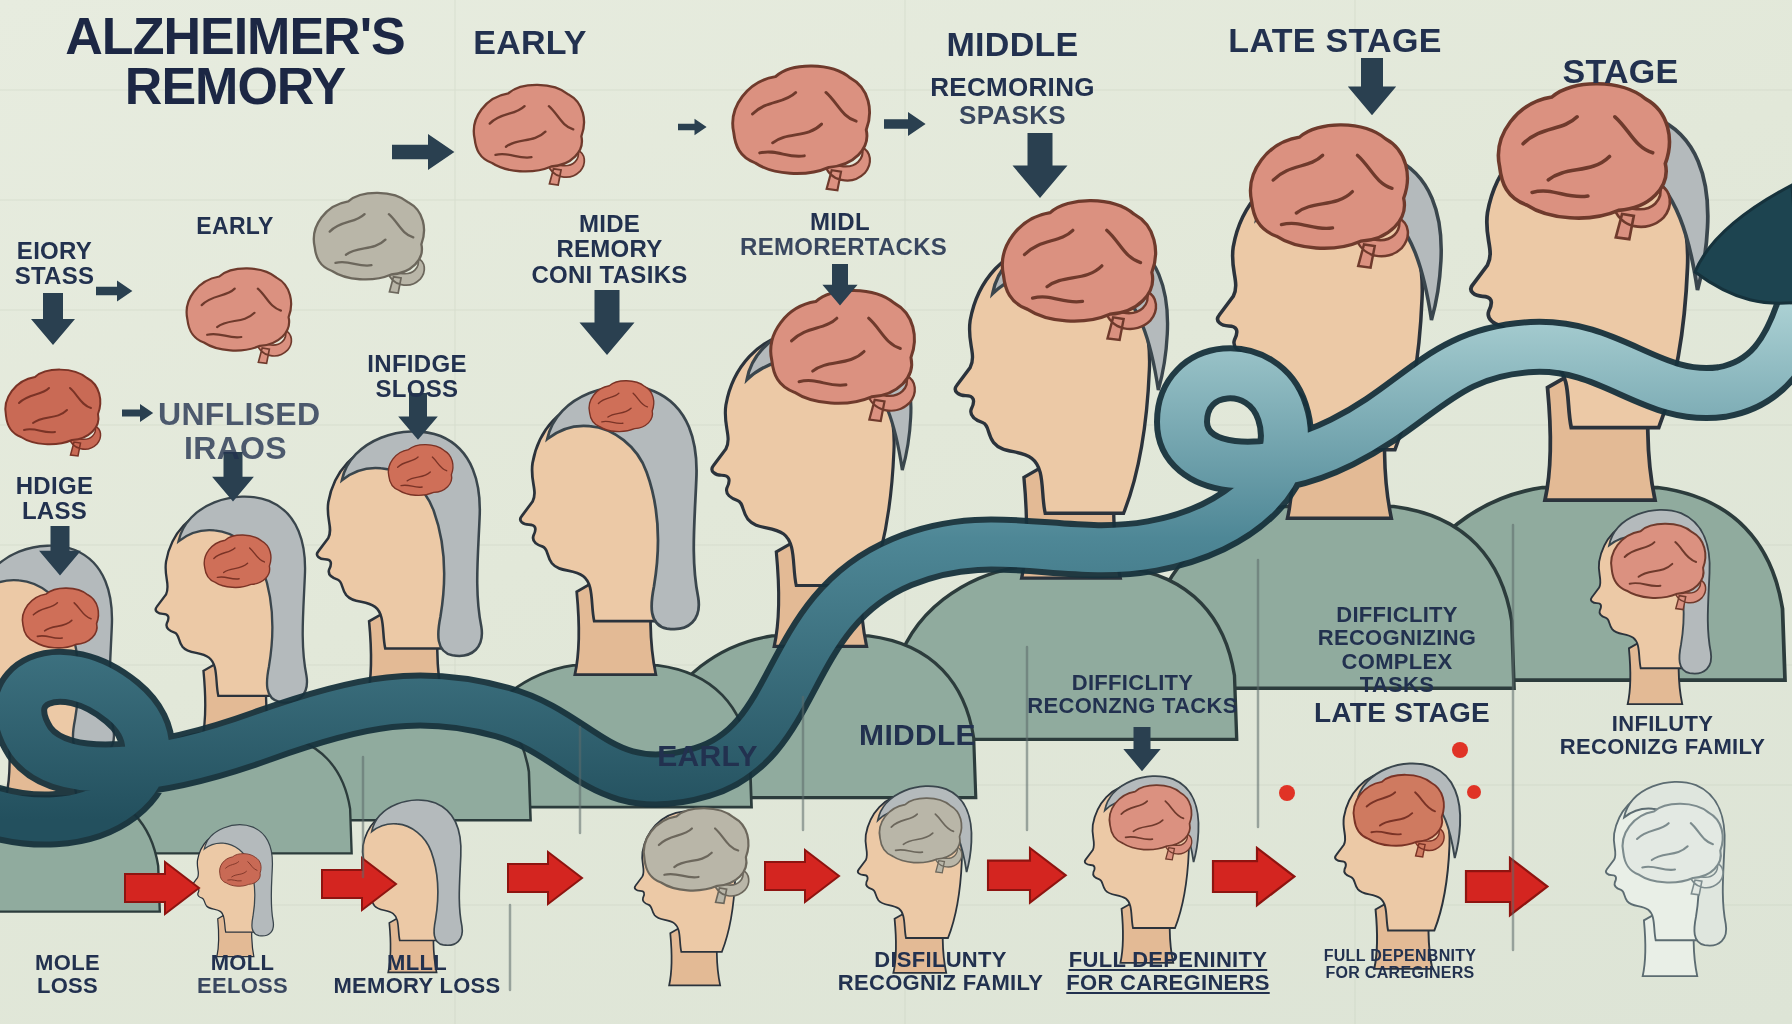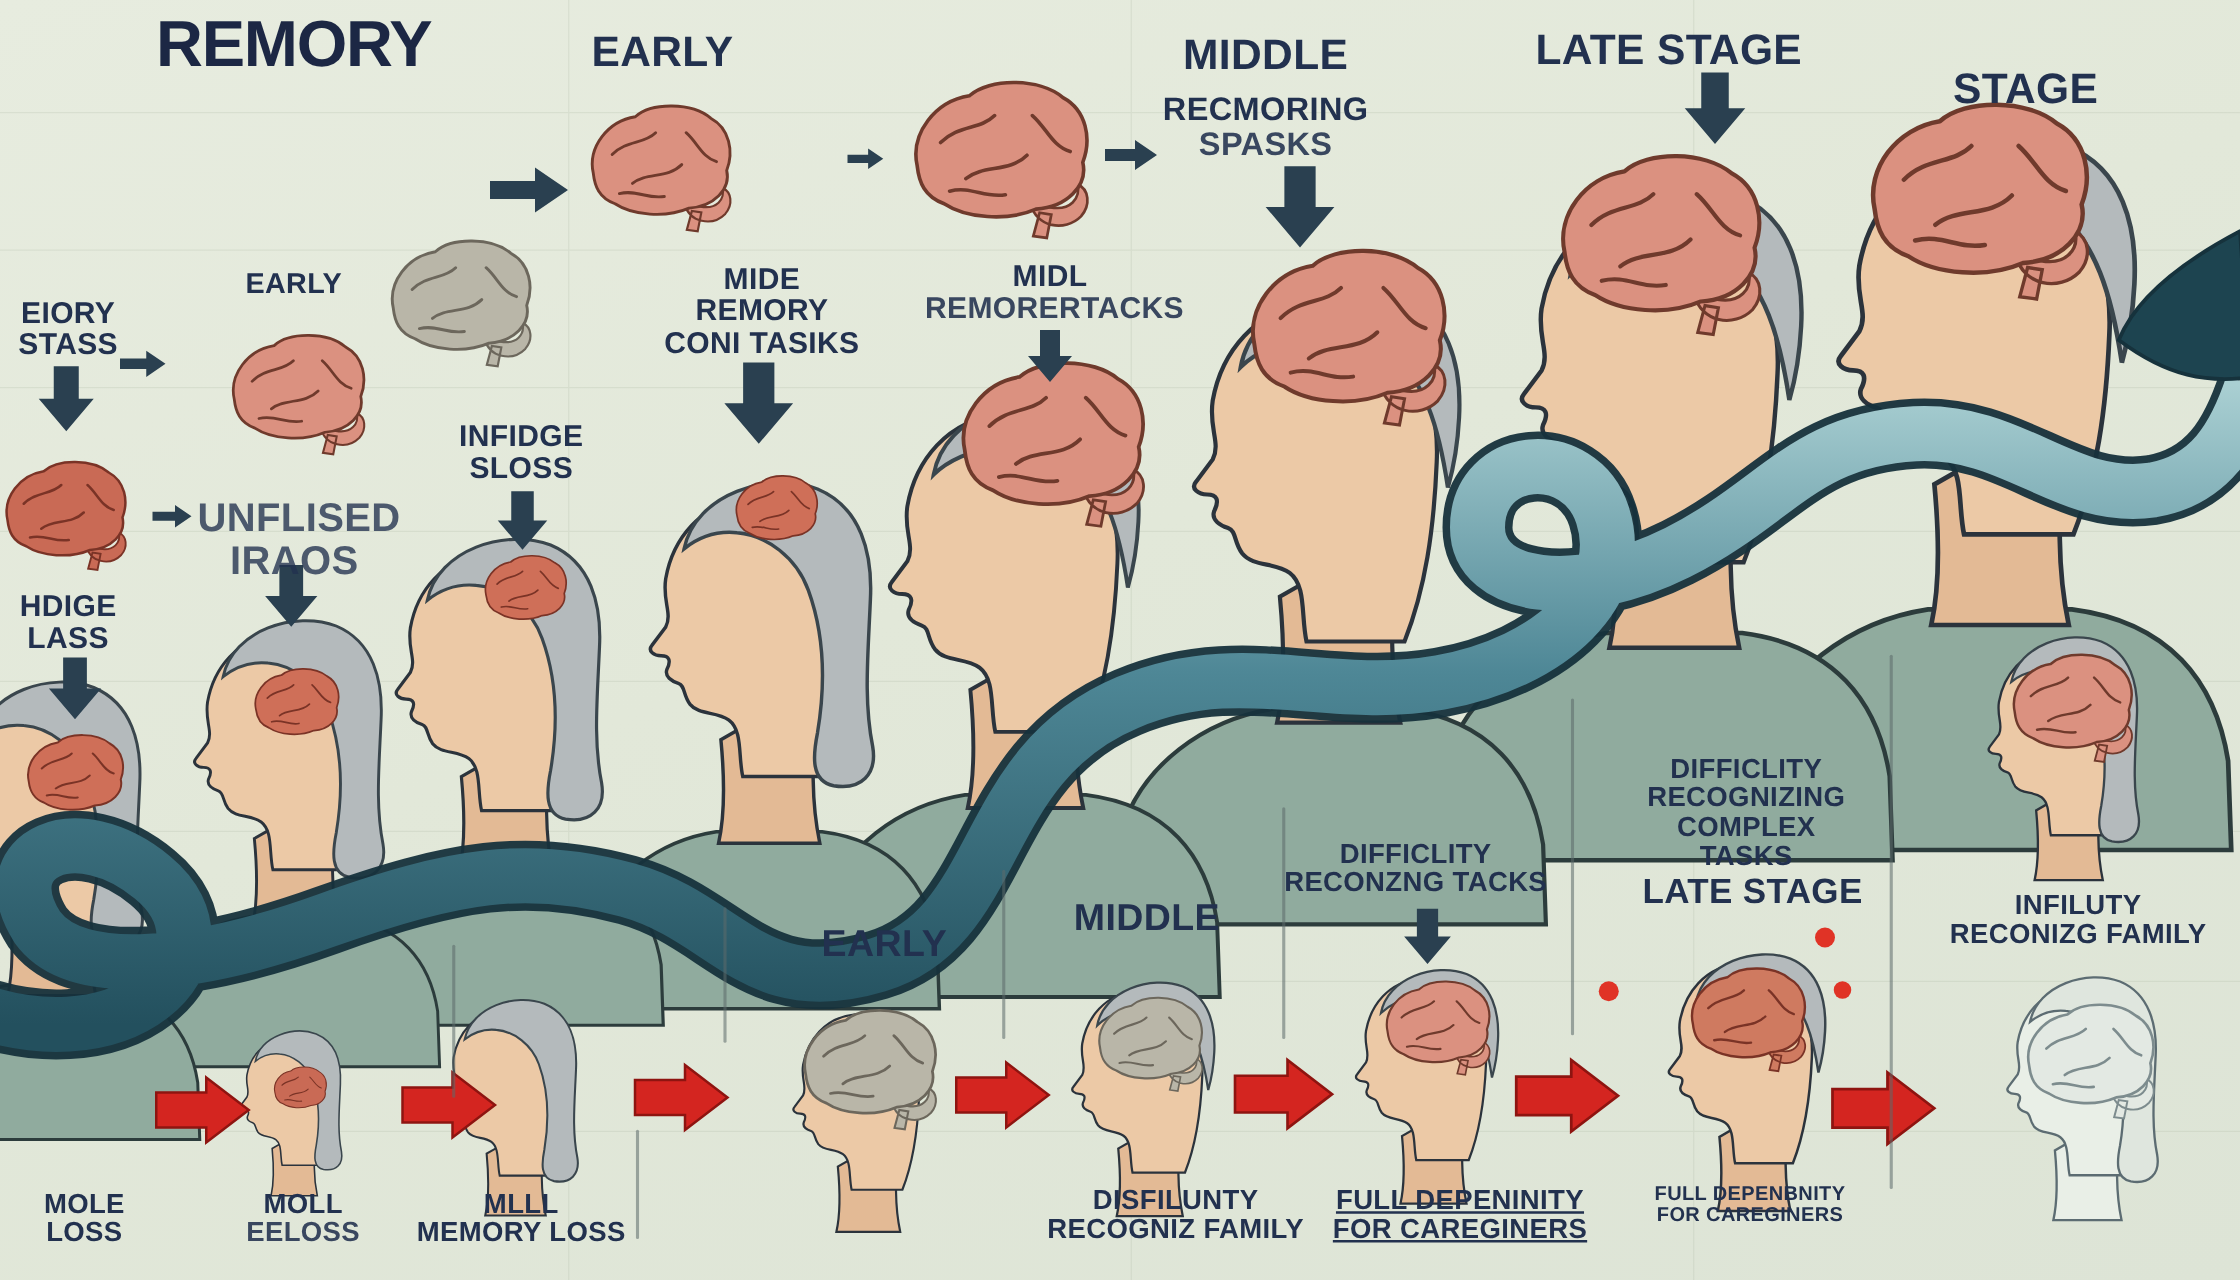--- a/index.html
+++ b/index.html
@@ -236,20 +236,21 @@
   </g>
 
   <g fill="#e03326">
     <circle cx="1287" cy="793" r="8"></circle>
     <circle cx="1460" cy="750" r="8"></circle>
     <circle cx="1474" cy="792" r="7"></circle>
   </g>
 </svg>
 
 <div class="lbl title" style="left:30px;top:12px;width:410px;font-size:52px;">
+  <span class="ln">ALZHEIMER'S</span>
   <span class="ln">REMORY</span>
 </div>
 
 <div class="lbl" style="left:450px;top:24px;width:160px;font-size:34px;">
   <span class="ln">EARLY</span>
 </div>
 
 <div class="lbl" style="left:920px;top:26px;width:185px;font-size:34px;">
   <span class="ln">MIDDLE</span>
 </div>
@@ -278,21 +279,21 @@
 <div class="lbl ghost" style="left:158px;top:398px;width:155px;font-size:32px;">
   <span class="ln">UNFLISED</span>
   <span class="ln">IRAOS</span>
 </div>
 
 <div class="lbl" style="left:2px;top:473px;width:105px;font-size:24px;">
   <span class="ln">HDIGE</span>
   <span class="ln">LASS</span>
 </div>
 
-<div class="lbl" style="left:352px;top:337px;width:130px;font-size:24px;">
+<div class="lbl" style="left:352px;top:351px;width:130px;font-size:24px;">
   <span class="ln">INFIDGE</span>
   <span class="ln">SLOSS</span>
 </div>
 
 <div class="lbl" style="left:740px;top:209px;width:200px;font-size:24px;">
   <span class="ln">MIDL</span>
   <span class="ln semi">REMORERTACKS</span>
 </div>
 
 <div class="lbl" style="left:512px;top:211px;width:195px;font-size:24px;">

